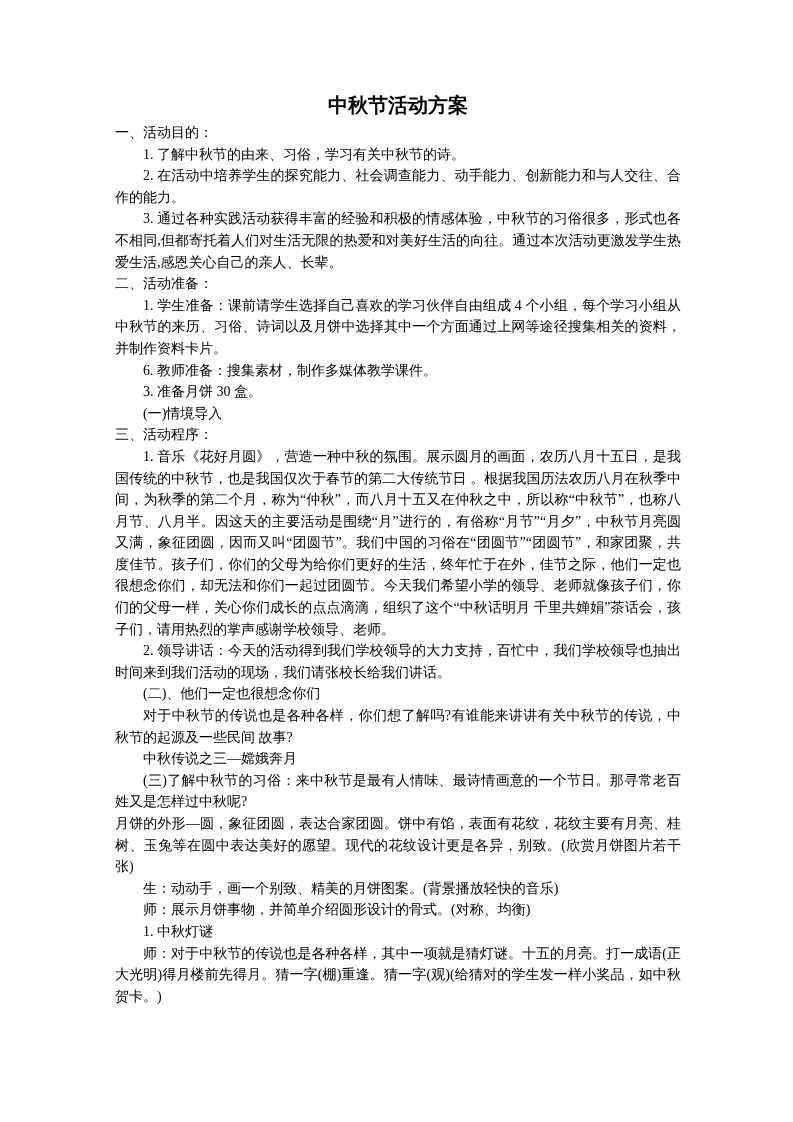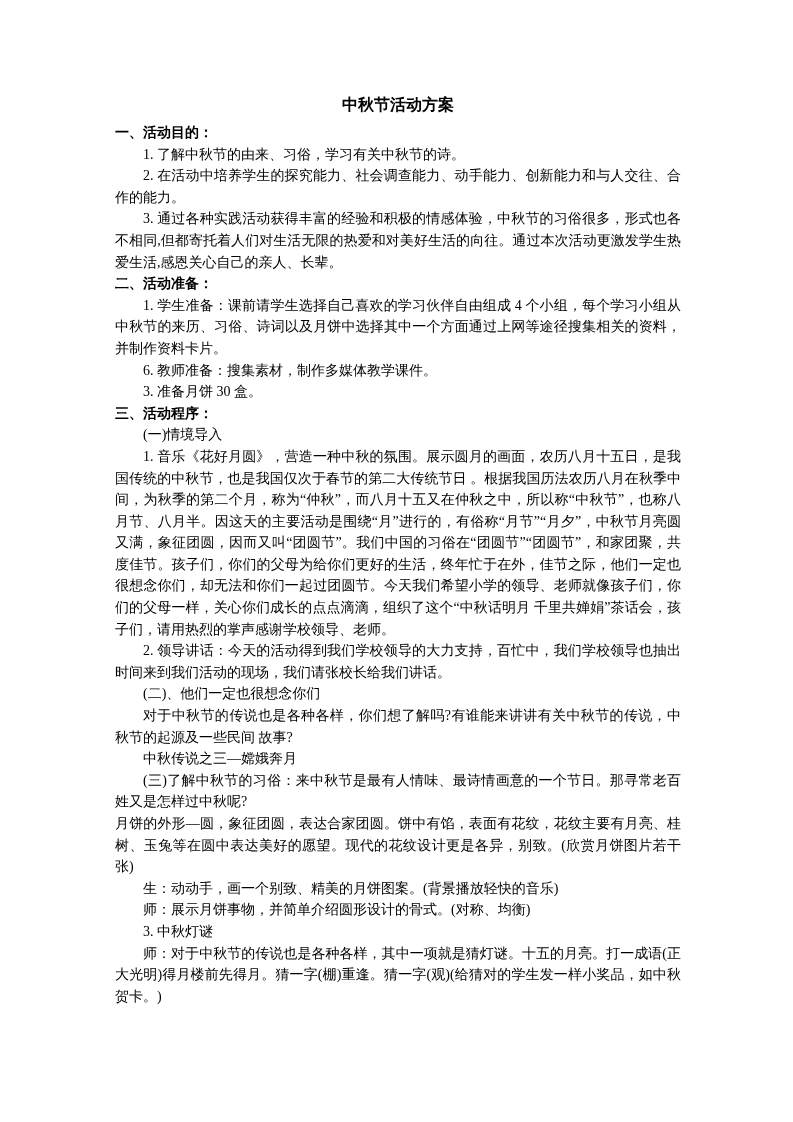--- a/index.html
+++ b/index.html
@@ -17,32 +17,32 @@
     padding: 92px 112px 40px 115px;
     font-family: "Liberation Serif", "DejaVu Serif", serif;
     font-size: 14px;
     line-height: 21.6px;
     color: #000000;
     overflow: hidden;
   }
   .title {
     margin: 0 0 4px 0;
     text-align: center;
-    font-size: 16px;
+    font-size: 20px;
     font-weight: bold;
     line-height: 26px;
   }
   .doc-body p {
     margin: 0;
     text-align: justify;
     text-justify: inter-character;
     word-break: break-all;
   }
   .doc-body p.heading {
-    font-weight: bold;
+    font-weight: normal;
     text-indent: 0;
   }
   .doc-body p.body {
     text-indent: 2em;
   }
   .doc-body p.body-noindent {
     text-indent: 0;
   }
 </style>
 </head>
@@ -52,27 +52,27 @@
   <h1 class="title">中秋节活动方案</h1>
   <div class="doc-body">
       <p class="para heading">一、活动目的：</p>
       <p class="para body">1. 了解中秋节的由来、习俗，学习有关中秋节的诗。</p>
       <p class="para body">2. 在活动中培养学生的探究能力、社会调查能力、动手能力、创新能力和与人交往、合作的能力。</p>
       <p class="para body">3. 通过各种实践活动获得丰富的经验和积极的情感体验，中秋节的习俗很多，形式也各不相同,但都寄托着人们对生活无限的热爱和对美好生活的向往。通过本次活动更激发学生热爱生活,感恩关心自己的亲人、长辈。</p>
       <p class="para heading">二、活动准备：</p>
       <p class="para body">1. 学生准备：课前请学生选择自己喜欢的学习伙伴自由组成 4 个小组，每个学习小组从中秋节的来历、习俗、诗词以及月饼中选择其中一个方面通过上网等途径搜集相关的资料，并制作资料卡片。</p>
       <p class="para body">6. 教师准备：搜集素材，制作多媒体教学课件。</p>
       <p class="para body">3. 准备月饼 30 盒。</p>
+      <p class="para body">(一)情境导入</p>
       <p class="para heading">三、活动程序：</p>
-      <p class="para body">(一)情境导入</p>
       <p class="para body">1. 音乐《花好月圆》，营造一种中秋的氛围。展示圆月的画面，农历八月十五日，是我国传统的中秋节，也是我国仅次于春节的第二大传统节日 。根据我国历法农历八月在秋季中间，为秋季的第二个月，称为“仲秋”，而八月十五又在仲秋之中，所以称“中秋节”，也称八月节、八月半。因这天的主要活动是围绕“月”进行的，有俗称“月节”“月夕”，中秋节月亮圆又满，象征团圆，因而又叫“团圆节”。我们中国的习俗在“团圆节”“团圆节”，和家团聚，共度佳节。孩子们，你们的父母为给你们更好的生活，终年忙于在外，佳节之际，他们一定也很想念你们，却无法和你们一起过团圆节。今天我们希望小学的领导、老师就像孩子们，你们的父母一样，关心你们成长的点点滴滴，组织了这个“中秋话明月 千里共婵娟”茶话会，孩子们，请用热烈的掌声感谢学校领导、老师。</p>
       <p class="para body">2. 领导讲话：今天的活动得到我们学校领导的大力支持，百忙中，我们学校领导也抽出时间来到我们活动的现场，我们请张校长给我们讲话。</p>
       <p class="para body">(二)、他们一定也很想念你们</p>
       <p class="para body">对于中秋节的传说也是各种各样，你们想了解吗?有谁能来讲讲有关中秋节的传说，中秋节的起源及一些民间 故事?</p>
       <p class="para body">中秋传说之三—嫦娥奔月</p>
       <p class="para body">(三)了解中秋节的习俗：来中秋节是最有人情味、最诗情画意的一个节日。那寻常老百姓又是怎样过中秋呢?</p>
       <p class="para body-noindent">月饼的外形—圆，象征团圆，表达合家团圆。饼中有馅，表面有花纹，花纹主要有月亮、桂树、玉兔等在圆中表达美好的愿望。现代的花纹设计更是各异，别致。(欣赏月饼图片若干张)</p>
       <p class="para body">生：动动手，画一个别致、精美的月饼图案。(背景播放轻快的音乐)</p>
       <p class="para body">师：展示月饼事物，并简单介绍圆形设计的骨式。(对称、均衡)</p>
-      <p class="para body">3. 中秋灯谜</p>
+      <p class="para body">1. 中秋灯谜</p>
       <p class="para body">师：对于中秋节的传说也是各种各样，其中一项就是猜灯谜。十五的月亮。打一成语(正大光明)得月楼前先得月。猜一字(棚)重逢。猜一字(观)(给猜对的学生发一样小奖品，如中秋贺卡。)</p>
     </div>
 </div>
 
 </body></html>

